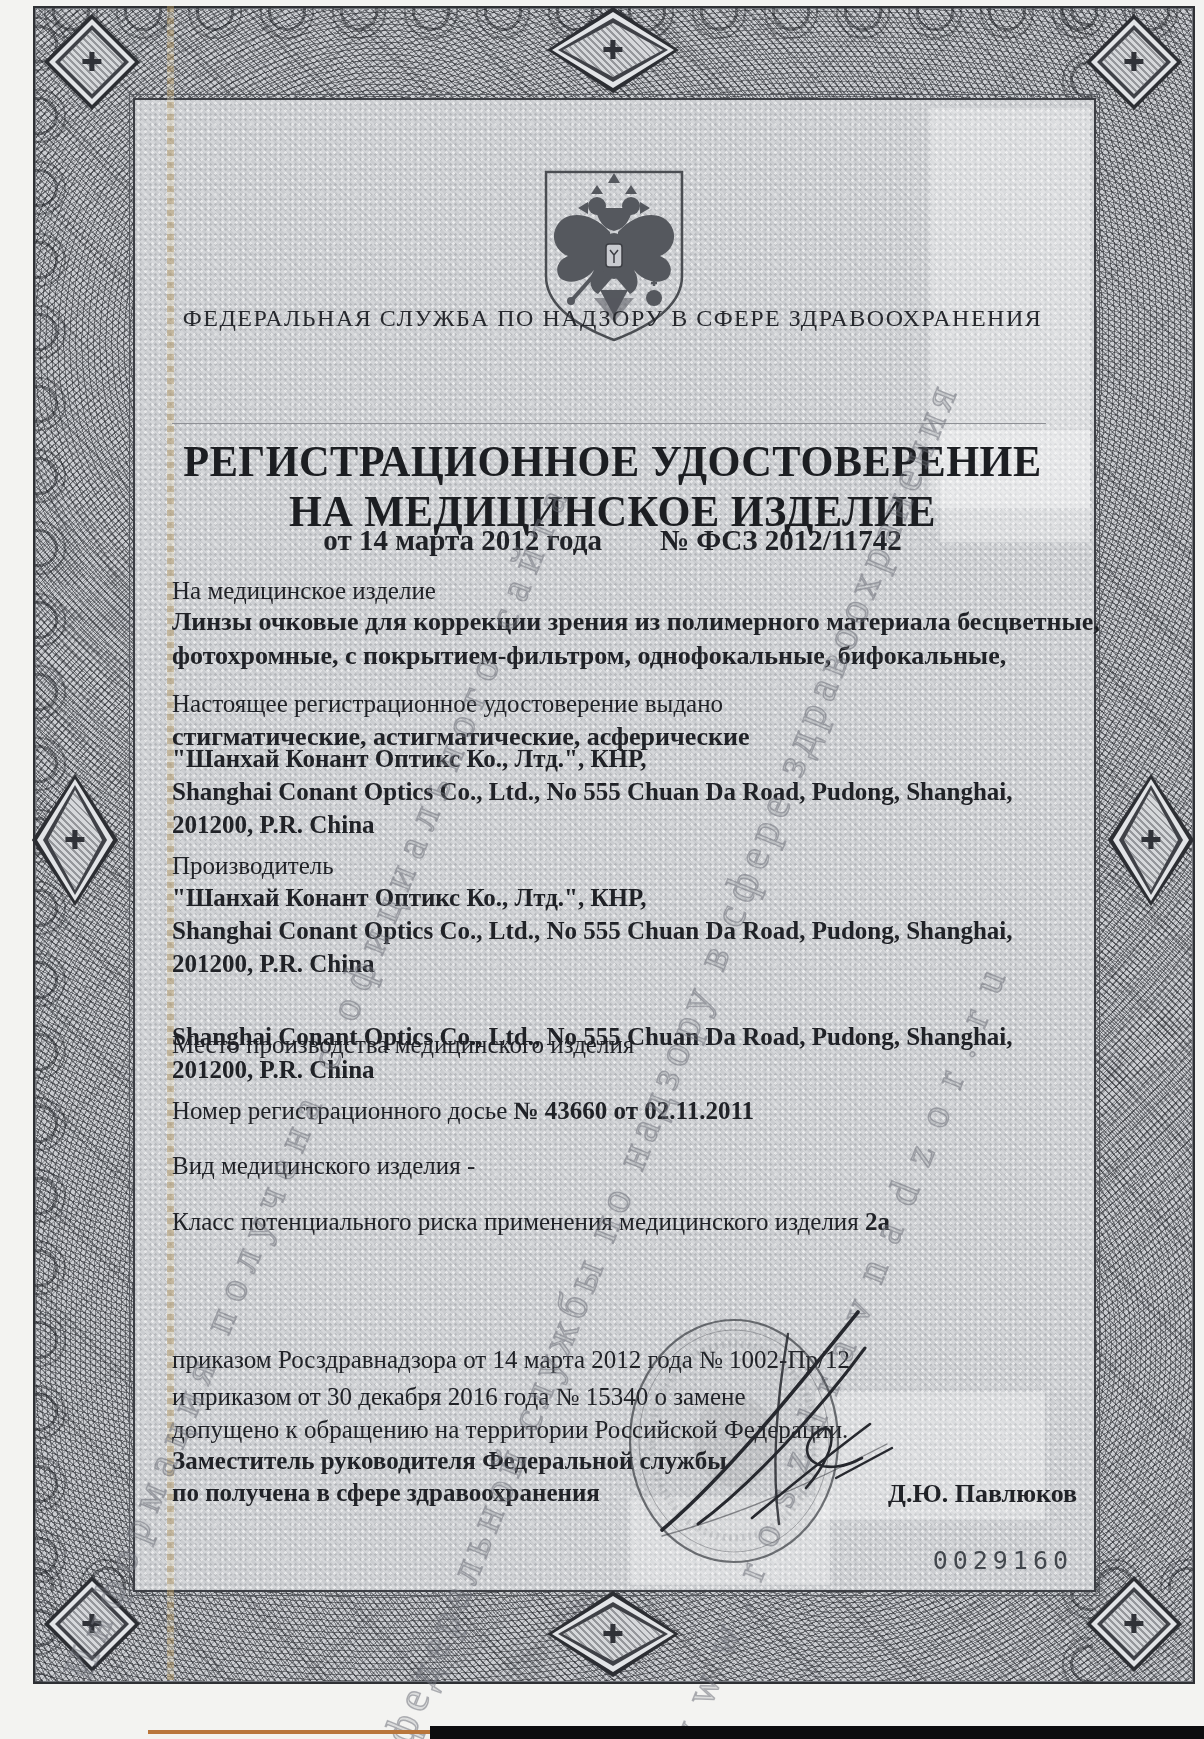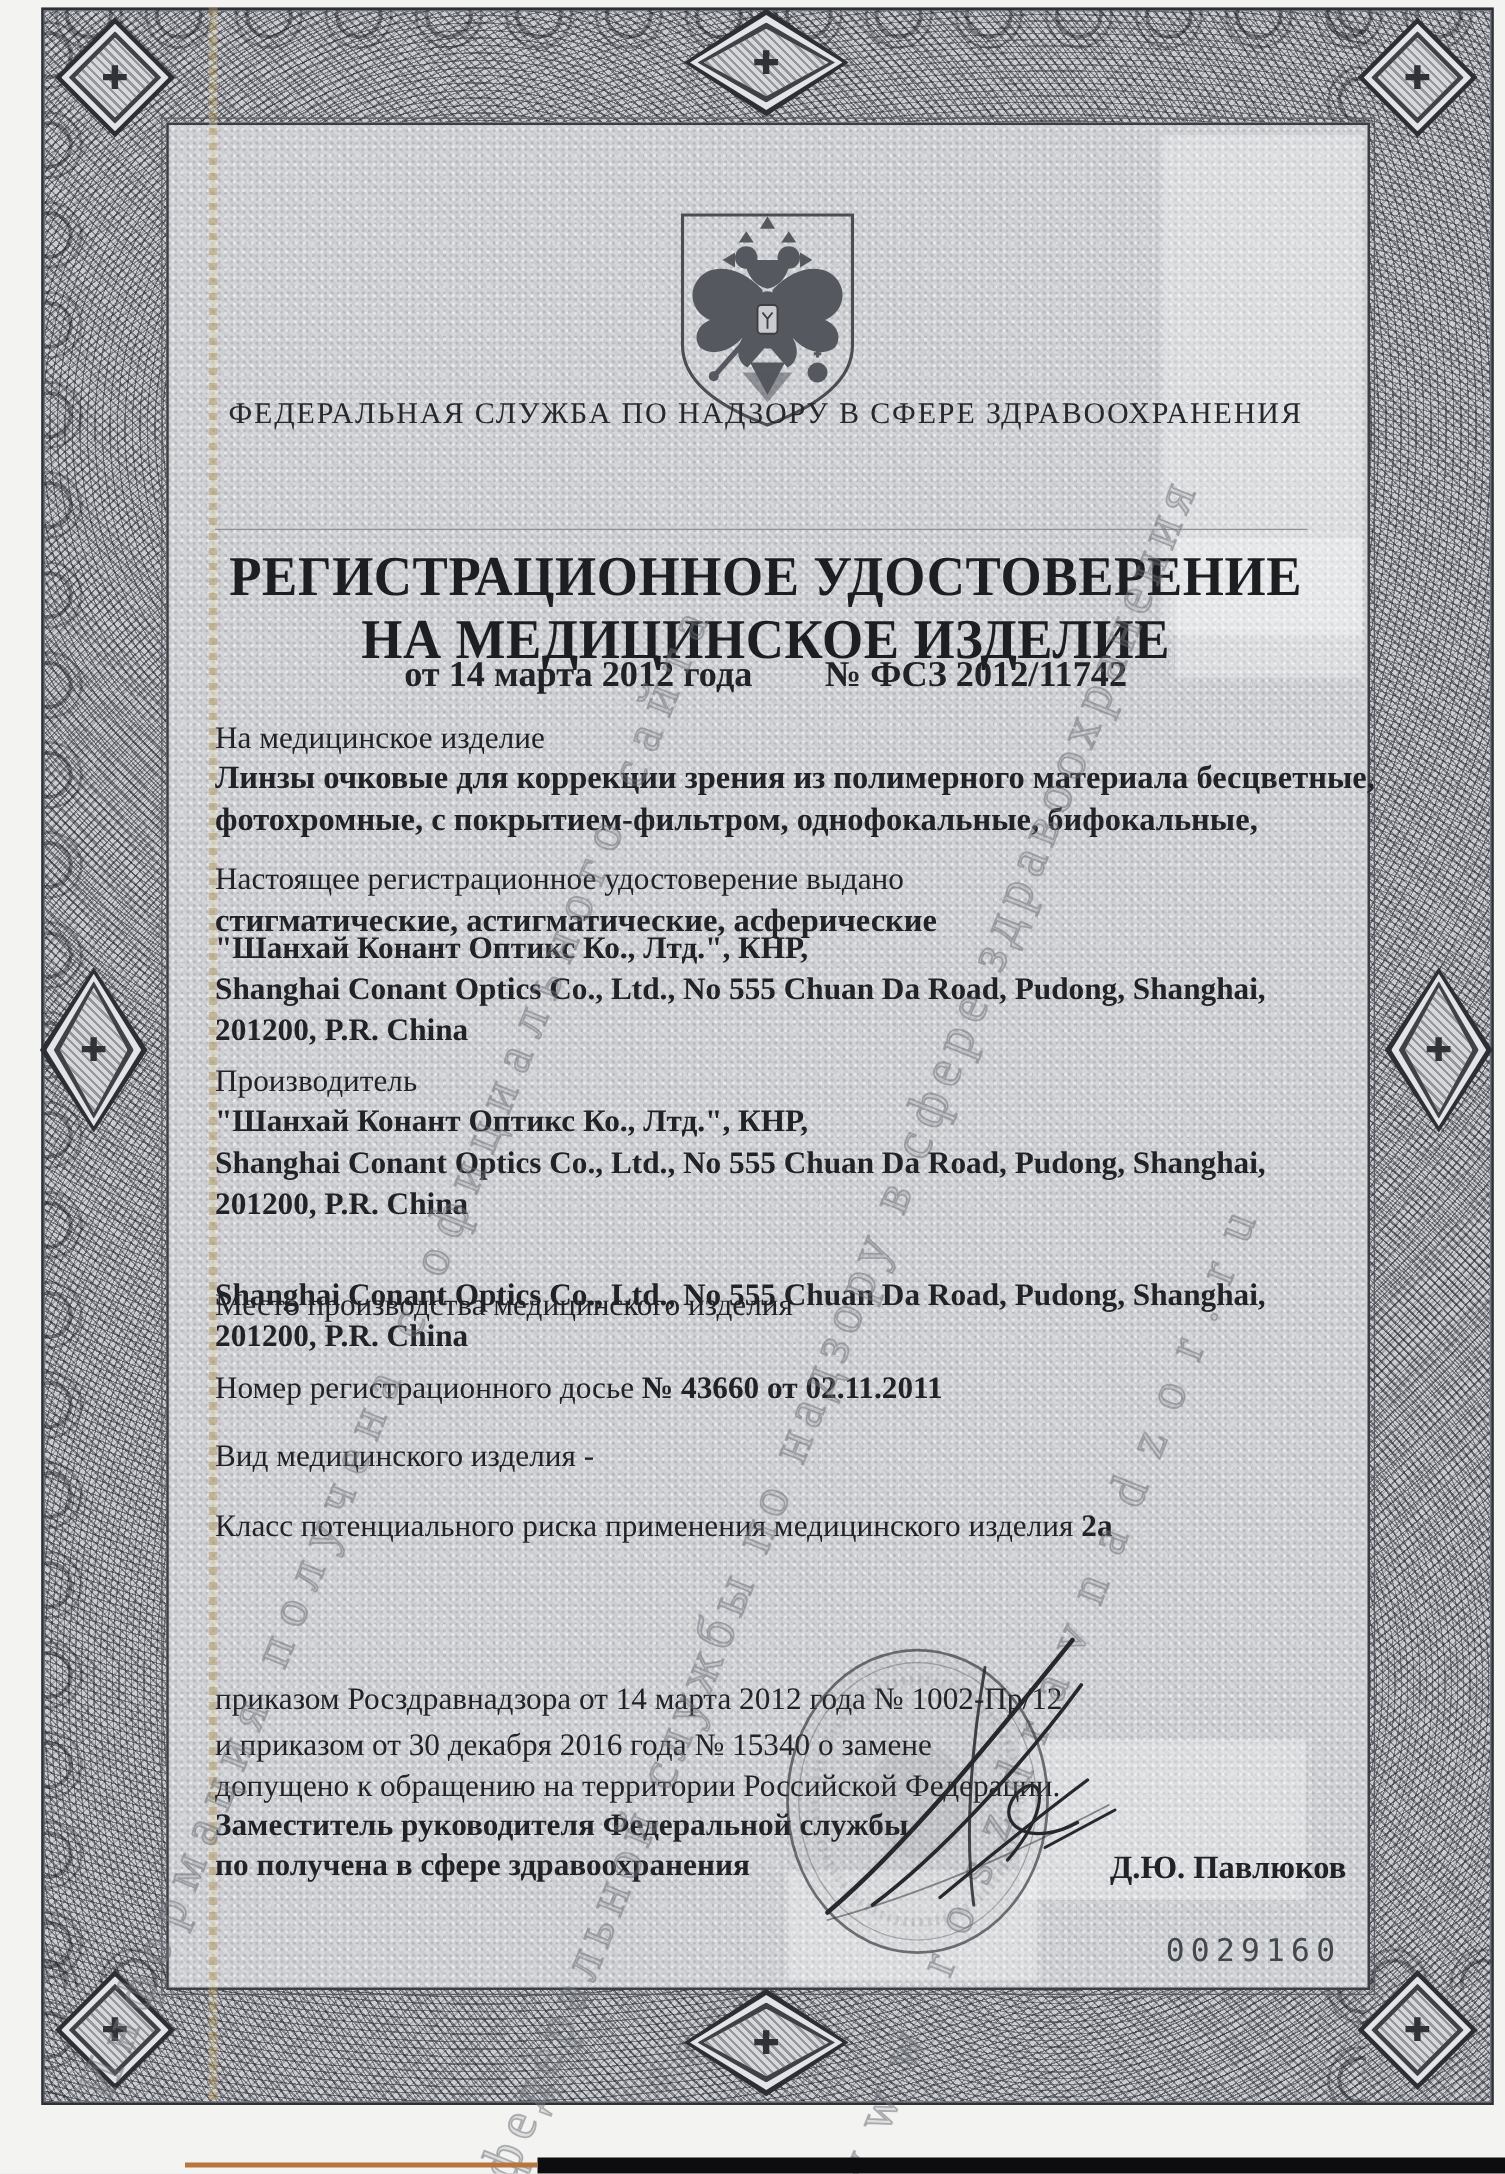--- a/index.html
+++ b/index.html
@@ -159,21 +159,21 @@
       <path d="M56 130 L96 130 L76 154 Z" opacity=".55"></path>
       <path d="M66 96 L34 132" stroke="#55585e" stroke-width="4"></path>
       <circle cx="33" cy="133" r="4"></circle>
       <circle cx="116" cy="130" r="8"></circle>
         <path d="M116 118 v-6 M113 115 h6" stroke="#55585e" stroke-width="2.5"></path>
     </g>
     <rect x="68" y="76" width="16" height="23" rx="3" fill="#c9cbd0" stroke="#3c3e43" stroke-width="1.5"></rect>
     <path d="M72 82 l4 5 4 -5 M76 87 v8" stroke="#3c3e43" stroke-width="1.5" fill="none"></path>
   </svg>
 
-  <div class="t center agency" style="top:318px;">ФЕДЕРАЛЬНАЯ СЛУЖБА ПО НАДЗОРУ В СФЕРЕ ЗДРАВООХРАНЕНИЯ</div>
+  <div class="t center agency" style="top:305px;">ФЕДЕРАЛЬНАЯ СЛУЖБА ПО НАДЗОРУ В СФЕРЕ ЗДРАВООХРАНЕНИЯ</div>
   <div class="hairline"></div>
 
   <div class="t center title" style="top:436px;">РЕГИСТРАЦИОННОЕ УДОСТОВЕРЕНИЕ</div>
   <div class="t center title" style="top:486px;">НА МЕДИЦИНСКОЕ ИЗДЕЛИЕ</div>
 
   <div class="daterow">
     <span>от  14 марта 2012 года</span>
     <span>№  ФСЗ 2012/11742</span>
   </div>
 

